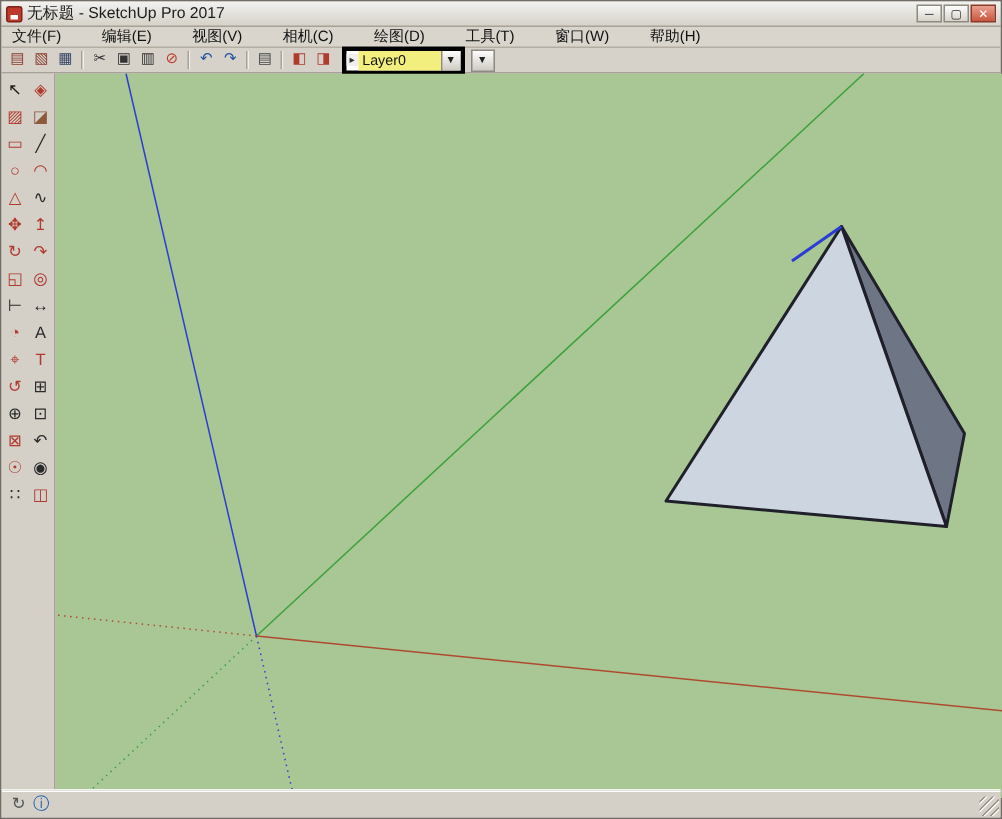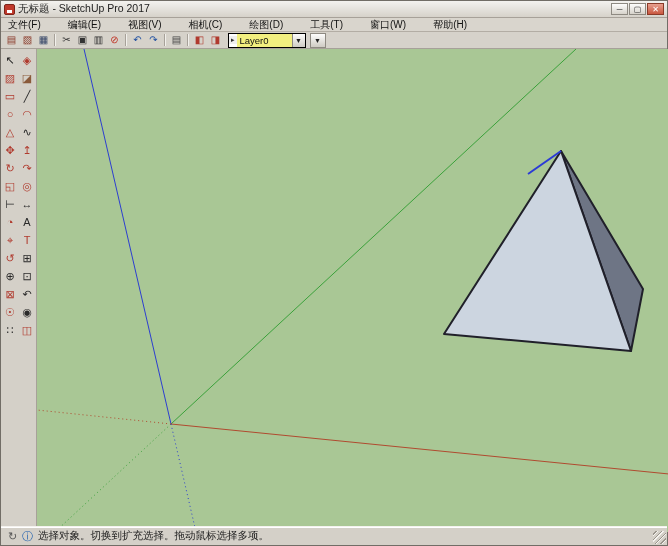--- a/index.html
+++ b/index.html
@@ -25,21 +25,21 @@
   
   .menubar{height:13px;flex:0 0 13px;display:flex;align-items:center;gap:17px;
     background:#d9d5cd;border-bottom:1px solid #b3ada4;padding-left:2px;}
   .menu-item{font-size:10px;color:#111;padding:0 5px;line-height:13px;white-space:nowrap;}
 
   
   .toolbar{height:16px;flex:0 0 16px;display:flex;align-items:center;gap:1px;
     background:#d6d2ca;border-bottom:1px solid #a7a199;padding:0 3px;}
   .tb-btn{width:15px;height:14px;font-size:10px;line-height:14px;text-align:center;cursor:default;}
   .tb-sep{width:1px;height:12px;background:#a7a199;border-right:1px solid #f2f0ec;margin:0 2px;}
-  .layer-combo{display:flex;align-items:center;height:13px;border:1px solid #000000;background:#fff;margin-left:4px;}
+  .layer-combo{display:flex;align-items:center;height:13px;border:3px solid #000000;background:#fff;margin-left:4px;}
   .layer-marker{font-size:7px;color:#333;padding:0 2px;background:#efefef;}
   .layer-field{width:52px;height:100%;background:#f2ef7f;font-size:9.5px;line-height:13px;padding-left:3px;color:#111;}
   .combo-arrow{width:12px;height:100%;font-size:7px;line-height:13px;text-align:center;
     background:linear-gradient(#fdfdfc,#cfcbc3);border-left:1px solid #8e8a82;color:#222;}
   .extra-drop{width:14px;height:13px;font-size:7px;line-height:13px;text-align:center;margin-left:3px;
     border:1px solid #8e8a82;background:linear-gradient(#fdfdfc,#cfcbc3);color:#222;}
 
   
   .main{flex:1 1 auto;display:flex;min-height:0;}
   .left-toolbar{width:36px;flex:0 0 36px;background:#d4d0c8;border-right:1px solid #a7a199;
@@ -166,17 +166,16 @@
         </g>
       </svg>
     </div>
   </div>
 
   <div class="statusbar">
     <span style="display:flex;align-items:center;gap:2px;">
         <span class="status-icon" style="color: rgb(85, 85, 85);">↻</span>
         <span class="status-icon" style="color: rgb(31, 95, 174);">ⓘ</span>
       </span>
-    <span class="status-text">选择对象。切换到扩充选择。拖动鼠标选择多项。</span>
     <span class="resize-grip"></span>
   </div>
 
 </div>
 
 </body></html>

